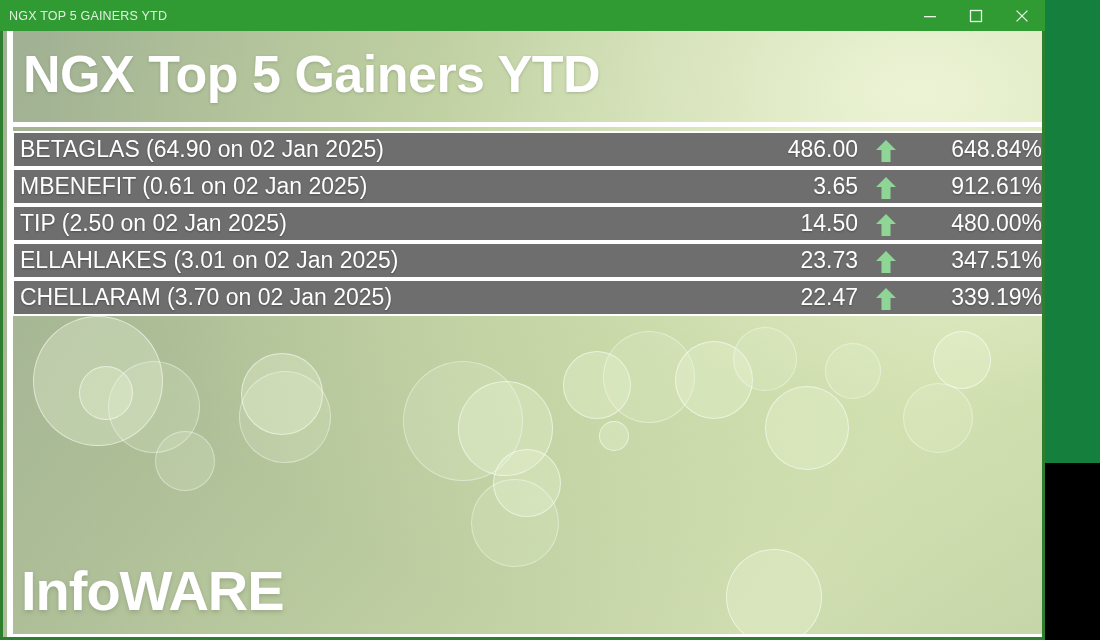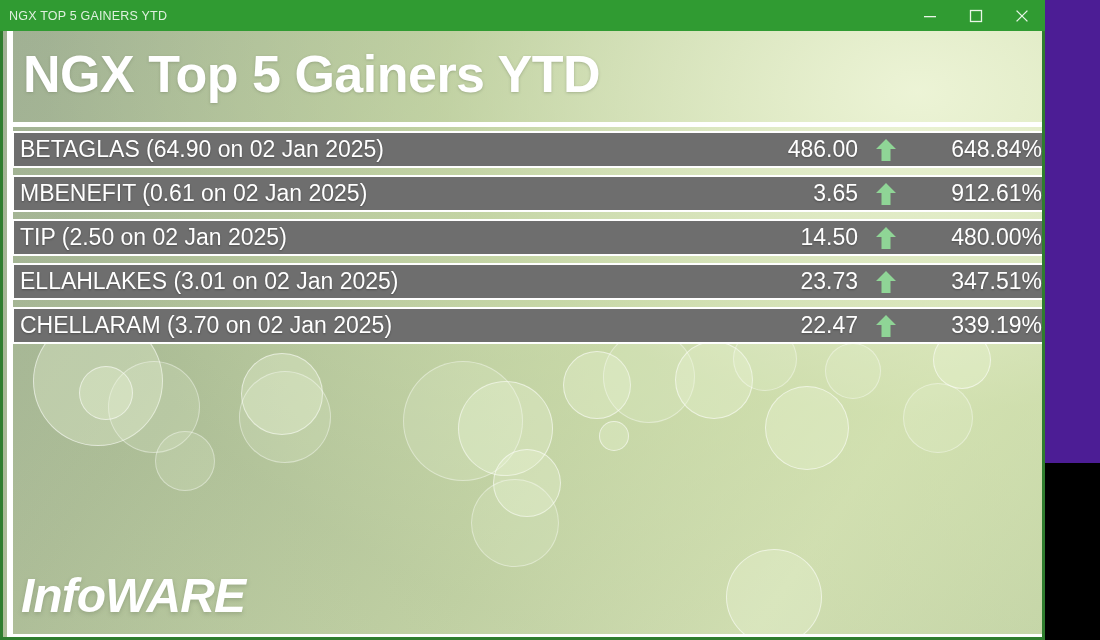--- a/index.html
+++ b/index.html
@@ -3,21 +3,21 @@
 <meta charset="utf-8">
 <style>
   * { box-sizing: border-box; margin: 0; padding: 0; }
   html, body {
     width: 1100px; height: 640px;
     background: #000;
     font-family: "Liberation Sans", sans-serif;
     overflow: hidden;
   }
 
-  #app { position: relative; width: 1100px; height: 463px; background: #4c1d95; }
+  #app { position: relative; width: 1100px; height: 463px; background: #15803d; }
 
   
   .titlebar {
     position: absolute; top: 0; left: 0;
     width: 1045px; height: 31px;
     background: #309b32;
     display: flex; align-items: center;
   }
   .titlebar-text {
     margin-left: 9px;
@@ -82,37 +82,36 @@
     position: absolute; top: 91px; left: 8px;
     width: 1037px; height: 5px;
     background: #ffffff;
   }
 
   
   .rows { position: absolute; z-index: 4; top: 100px; left: 9px; width: 1042px; }
   .row {
     position: relative;
     height: 37px;
-    margin-bottom: 7px;
     background: #6e6e6e;
     border: 2px solid #ffffff;
     display: flex; align-items: center;
     color: #ffffff;
     overflow: visible;
     gap: 40px;
   }
   .row-name {
     font-size: 23px;
     margin-left: 6px;
     white-space: nowrap;
     text-shadow: 0 1px 2px rgba(0,0,0,.30);
   }
   .row-right {
     margin-left: auto;
-    display: flex; align-items: center;
+    display: flex; align-items: flex-end;
     padding-right: 10px;
   }
   .row-price {
     font-size: 23px;
     text-align: right;
     min-width: 118px;
     white-space: nowrap;
     text-shadow: 0 1px 2px rgba(0,0,0,.30);
   }
   .arrow-cell { width: 56px; display: flex; justify-content: center; align-items: center; }
@@ -122,22 +121,22 @@
     text-align: right;
     min-width: 128px;
     white-space: nowrap;
     text-shadow: 0 1px 2px rgba(0,0,0,.30);
   }
 
   
   .brand {
     position: absolute; z-index: 5;
     left: 18px; bottom: 14px;
-    font-size: 48px;
-    font-weight: bold; font-style: italic;
+    font-size: 56px;
+    font-weight: bold; 
     color: #ffffff;
     text-shadow: 0 2px 4px rgba(110,125,95,.40);
     letter-spacing: -1px;
     text-align: center;
   }
 </style>
 </head>
 <body>
 
 <div id="app">

